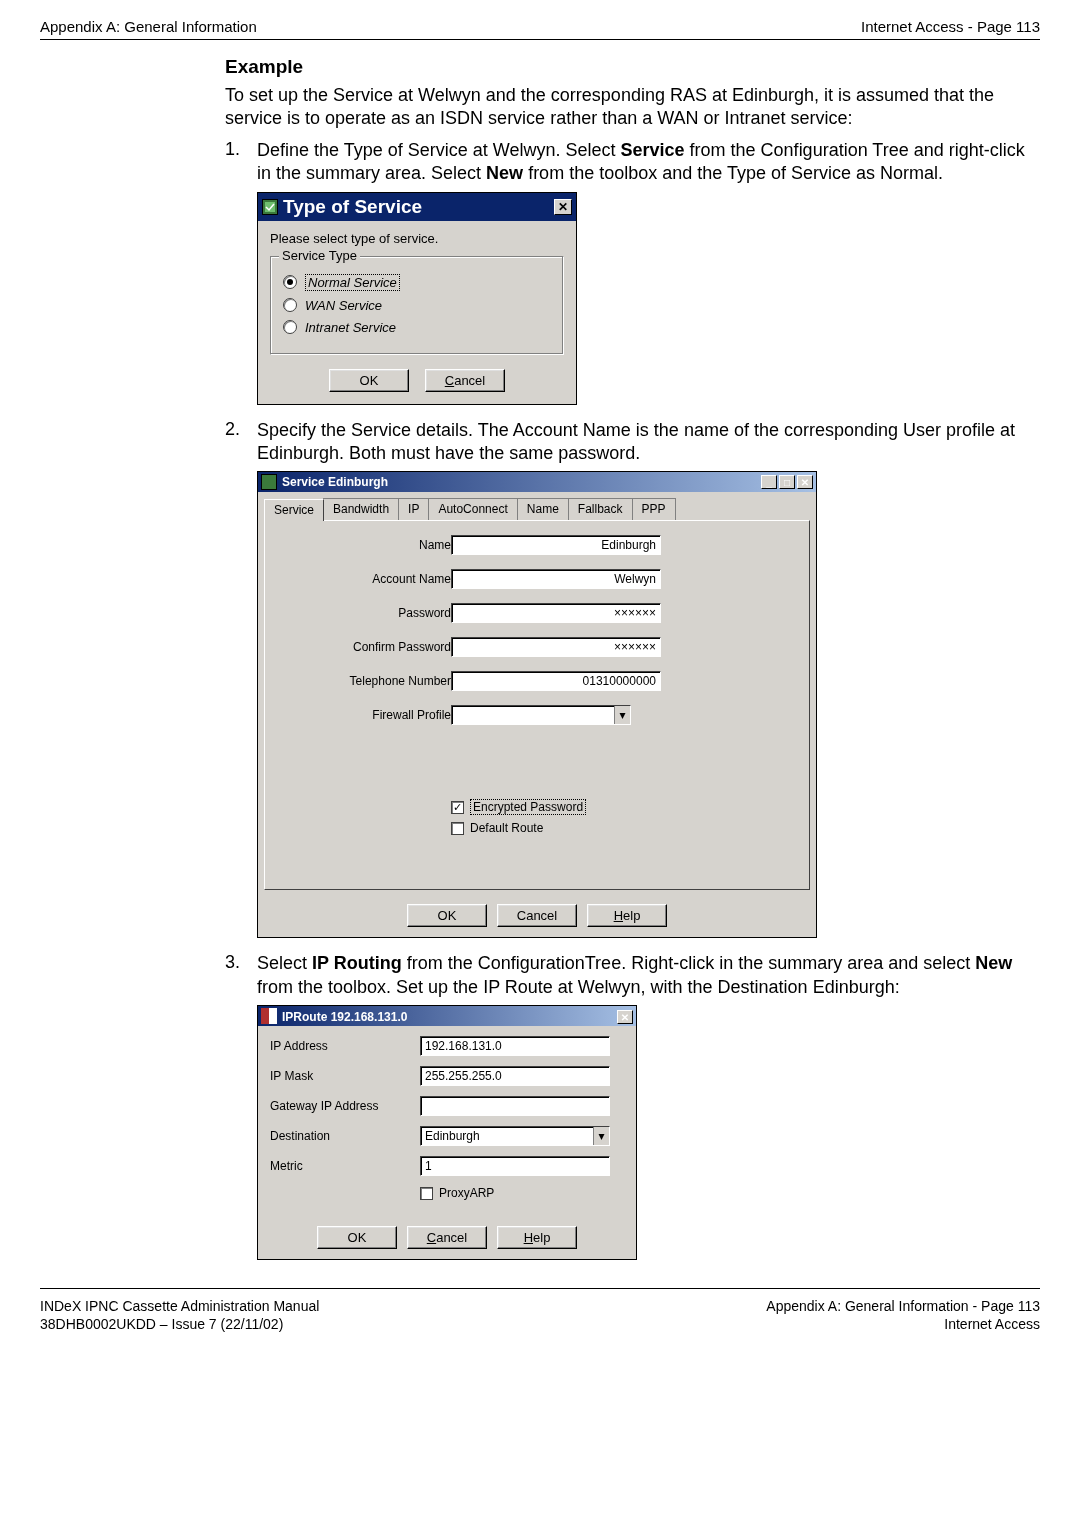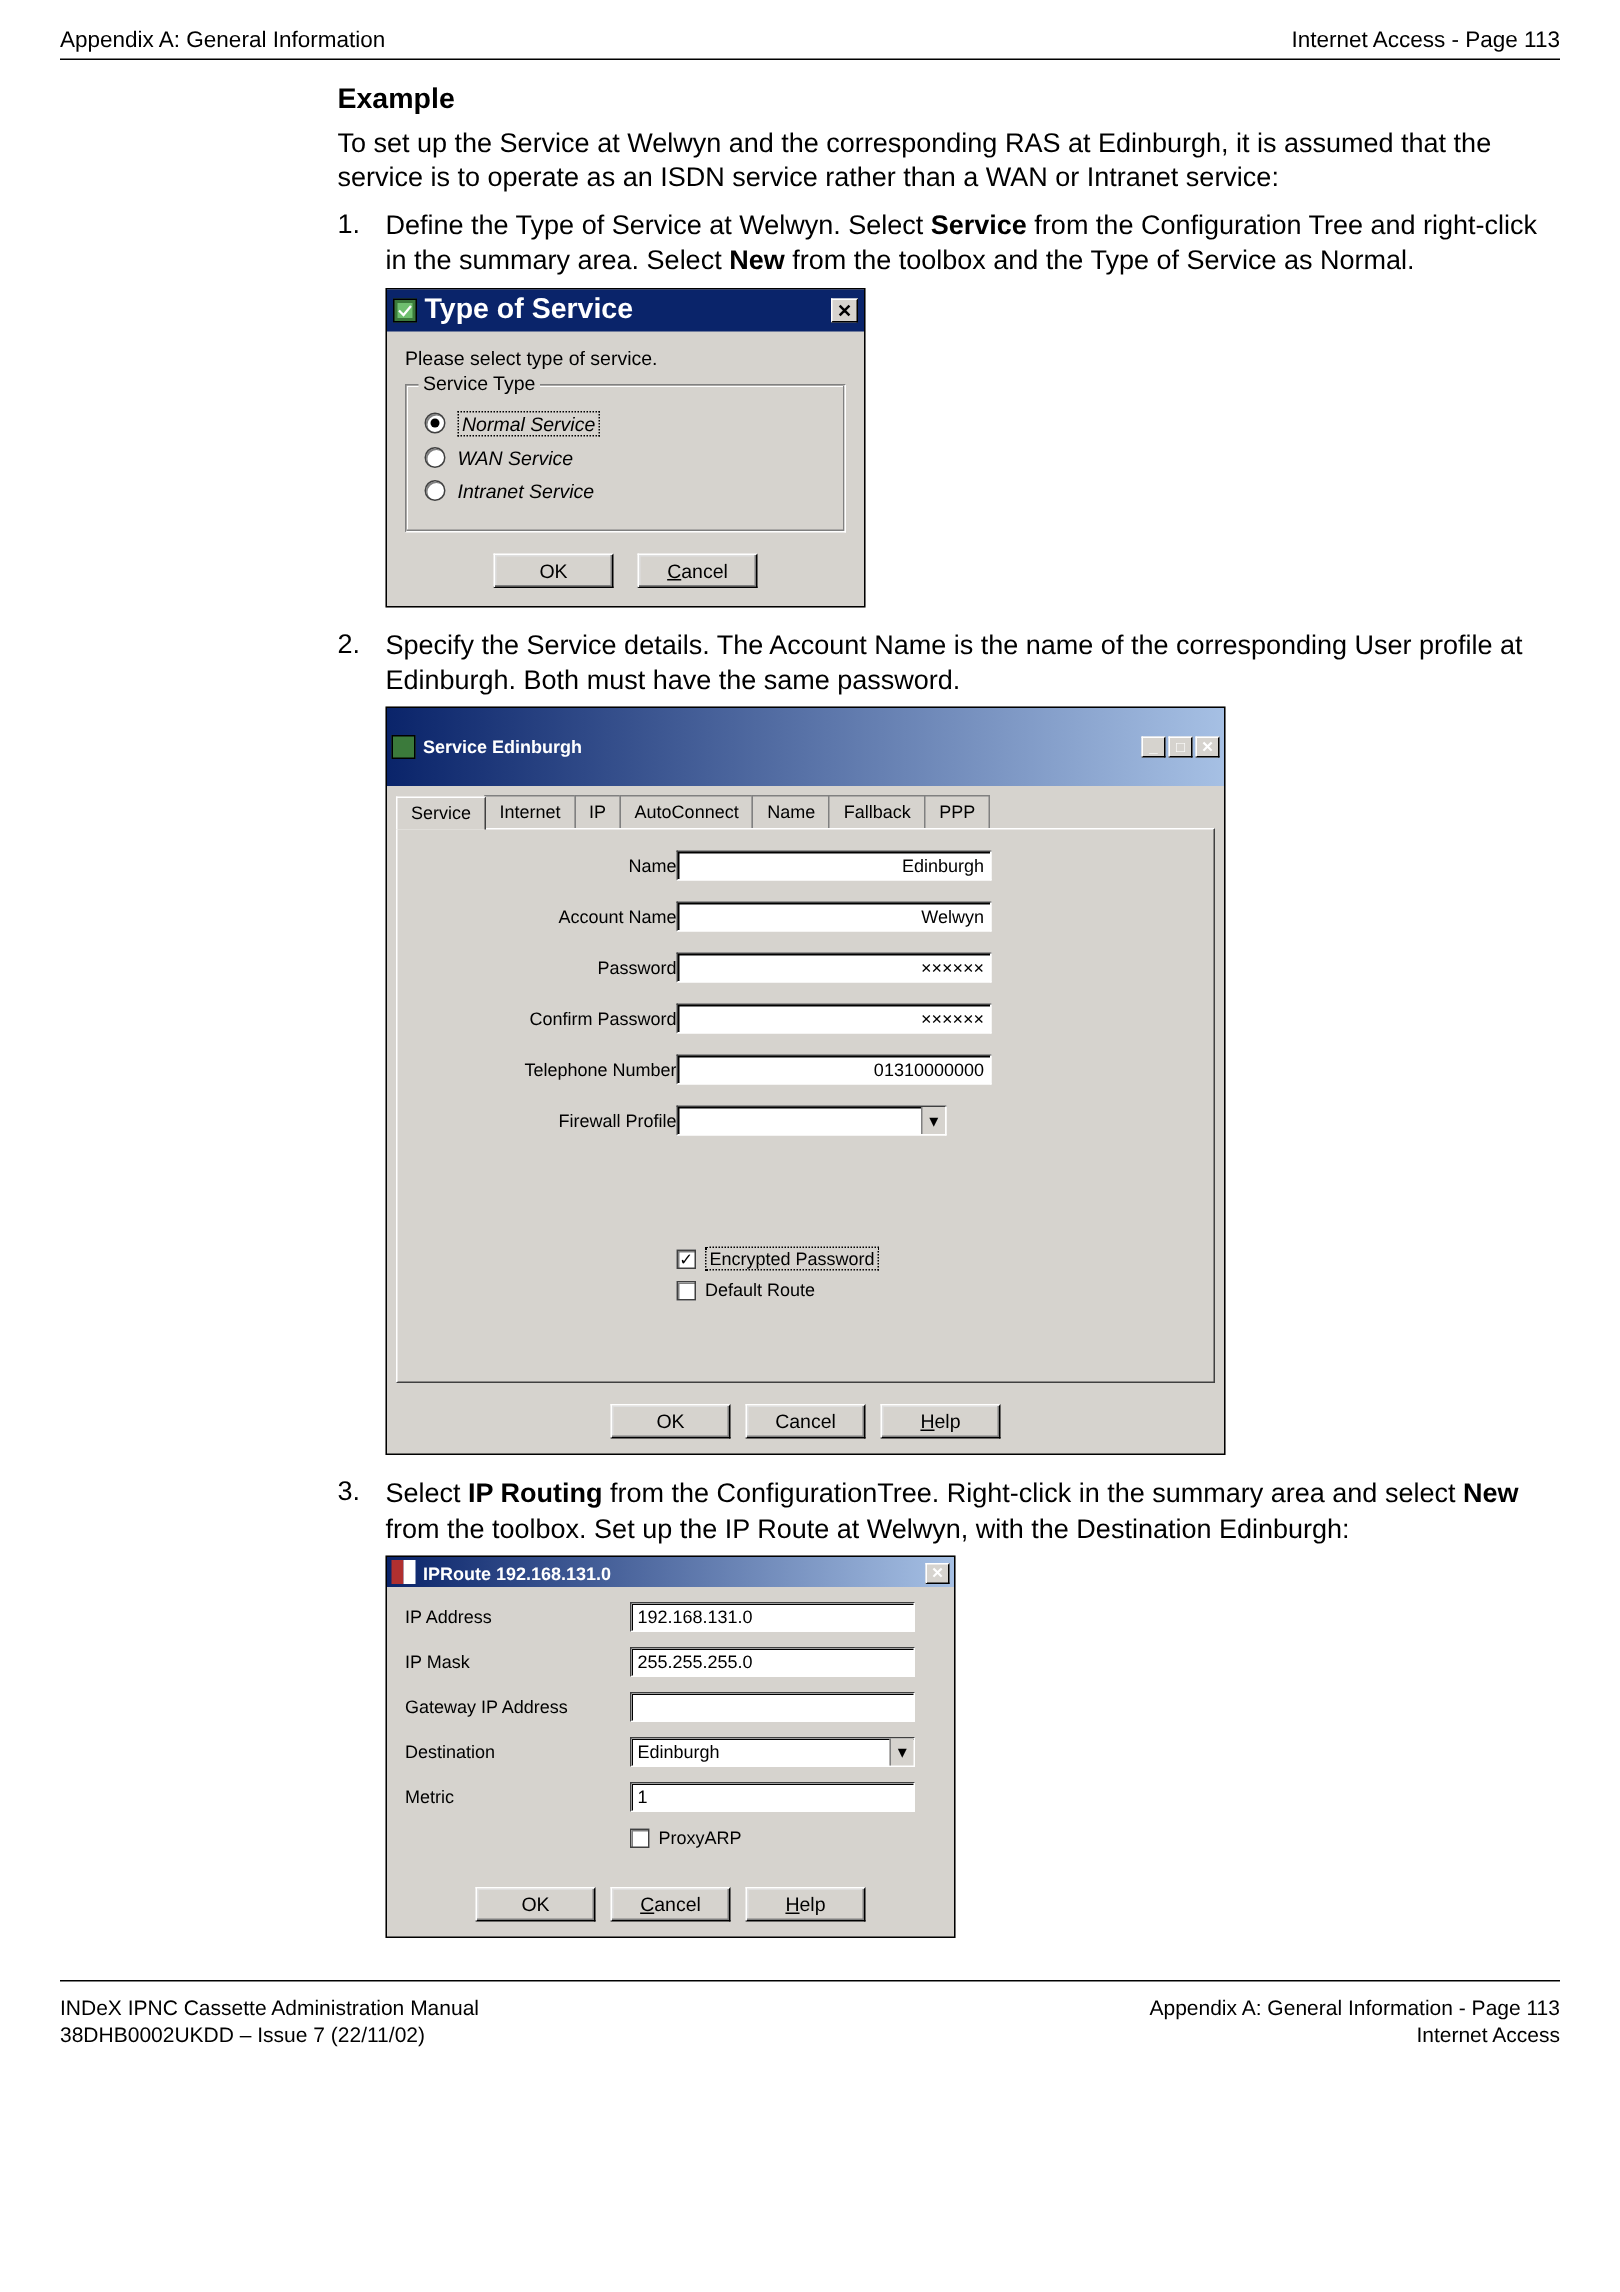--- a/index.html
+++ b/index.html
@@ -42,21 +42,21 @@
   .radio-row { display: flex; align-items: center; margin: 7px 0; font-style: italic; }
   .radio-row .r { width: 14px; height: 14px; border-radius: 50%; border: 1px solid #404040; background: #fff; margin-right: 8px; position: relative; box-shadow: inset 1px 1px 0 #808080; }
   .radio-row .r.sel::after { content:""; position:absolute; top:3px; left:3px; width:6px; height:6px; background:#000; border-radius:50%; }
   .radio-row .lbl-dotted { border: 1px dotted #000; padding: 0 2px; }
   .btnrow { display: flex; justify-content: center; gap: 16px; }
   .winbtn { min-width: 80px; padding: 3px 10px; background: #d6d3ce; border: 1px solid #000; border-top-color:#fff; border-left-color:#fff; border-right-color:#000; border-bottom-color:#000; box-shadow: inset -1px -1px 0 #808080, inset 1px 1px 0 #dfdfdf; font-size: 13px; text-align:center; }
   .winbtn .ul { text-decoration: underline; }
 
   
   .dlg2 { width: 560px; border: 1px solid #000; background: #d6d3ce; font-family: "MS Sans Serif", Tahoma, Arial, sans-serif; font-size: 12px; }
-  .titlebar2 { background: linear-gradient(to right, #0a246a, #a6c0e4); color:#fff; display:flex; align-items:center; padding: 18px 3px; }
+  .titlebar2 { background: linear-gradient(to right, #0a246a, #a6c0e4); color:#fff; display:flex; align-items:center; padding: 2px 3px; }
   .titlebar2 .t-icon { width:16px; height:16px; background:#3b7a3b; border:1px solid #000; margin-right:5px; }
   .titlebar2 .t-title { font-weight:bold; flex:1; font-size:12px; }
   .titlebar2 .wbtns { display:flex; gap:2px; }
   .wb { width:16px; height:14px; background:#d6d3ce; border:1px solid #fff; border-right-color:#000; border-bottom-color:#000; display:flex; align-items:center; justify-content:center; font-size:10px; font-weight:bold; }
   .tabs { display:flex; padding: 6px 6px 0 6px; }
   .tab { padding: 3px 9px; border:1px solid #808080; border-bottom:none; background:#d6d3ce; font-size:12px; margin-right:-1px; position:relative; }
   .tab.active { background:#d6d3ce; border-top-color:#fff; border-left-color:#fff; border-right-color:#404040; z-index:2; top:1px; padding-bottom:4px; }
   .tabpanel { margin: 0 6px 6px 6px; border:1px solid #fff; border-right-color:#404040; border-bottom-color:#404040; padding: 14px 16px; min-height: 370px; position:relative; }
   .formrow { display:flex; align-items:center; margin-bottom: 14px; text-align: right; }
   .formrow .flabel { width: 170px; font-size:12px; color:#000; }
@@ -164,21 +164,21 @@
         <div class="t-icon"></div>
         <div class="t-title">Service Edinburgh</div>
         <div class="wbtns">
           <div class="wb">_</div>
           <div class="wb">□</div>
           <div class="wb">✕</div>
         </div>
       </div>
       <div class="tabs">
         <div class="tab active"><span>Service</span></div>
-        <div class="tab"><span>Internet</span></div>
+        <div class="tab"><span>Bandwidth</span></div>
         <div class="tab"><span>IP</span></div>
         <div class="tab"><span>AutoConnect</span></div>
         <div class="tab"><span>Name</span></div>
         <div class="tab"><span>Fallback</span></div>
         <div class="tab"><span>PPP</span></div>
       </div>
       <div class="tabpanel">
         <div class="formrow">
           <div class="flabel">Name</div>
           <div class="finput"><span>Edinburgh</span></div>

